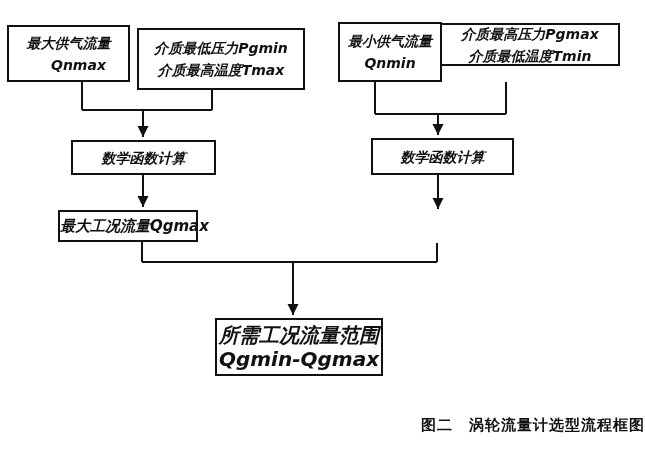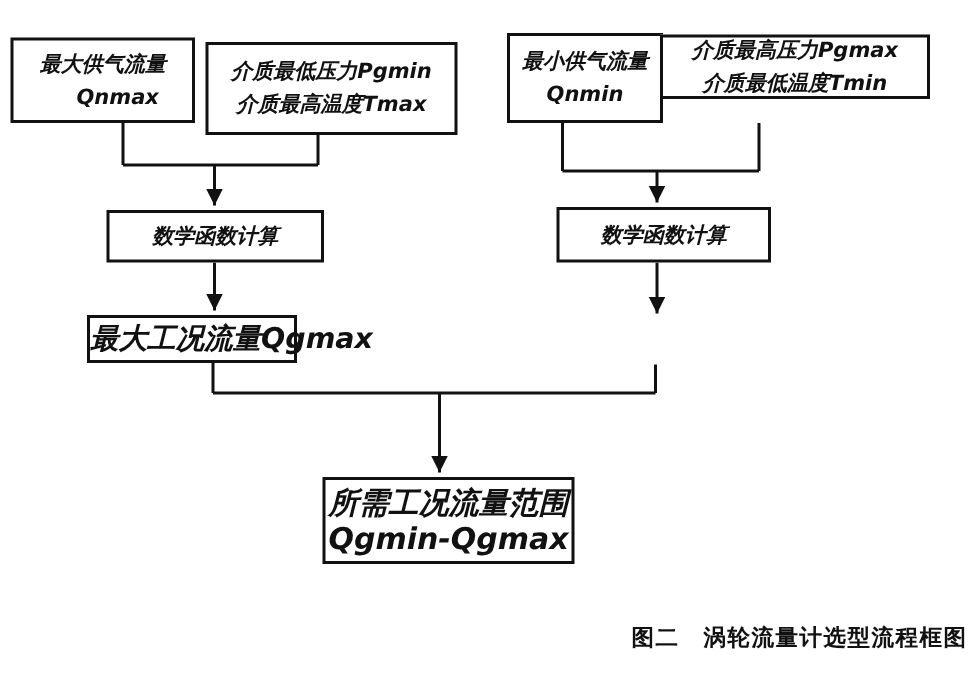--- a/index.html
+++ b/index.html
@@ -40,21 +40,21 @@
   }
   .node .ln { display: block; width: 100%; font-style: italic; }
   .node .ln.indent { text-align: left; padding-left: 20px; box-sizing: border-box; margin-left: 44px; }
 
   .node-qnmax      { left: 7px;   top: 25px;  width: 123px; height: 57px; }
   .node-pgmin-tmax { left: 137px; top: 28px;  width: 168px; height: 62px; }
   .node-qnmin      { left: 338px; top: 22px;  width: 104px; height: 60px; }
   .node-pgmax-tmin { left: 440px; top: 23px;  width: 180px; height: 43px; text-align: center; }
   .node-math-left  { left: 71px;  top: 140px; width: 145px; height: 35px; }
   .node-math-right { left: 371px; top: 138px; width: 143px; height: 37px; }
-  .node-qgmax      { left: 58px;  top: 210px; width: 140px; height: 32px; font-size: 19px; }
+  .node-qgmax      { left: 58px;  top: 210px; width: 140px; height: 32px; font-size: 15px; }
   .node-qgmin      { left: 357px; top: 212px; width: 178px; height: 31px; font-size: 15px; }
   .node-range      { left: 215px; top: 318px; width: 168px; height: 58px; border-width: 2.5px; font-size: 20px; line-height: 24px; }
 
   .caption {
     position: absolute;
     left: 0;
     top: 416px;
     width: 645px;
     text-align: right;
     font-weight: bold;

